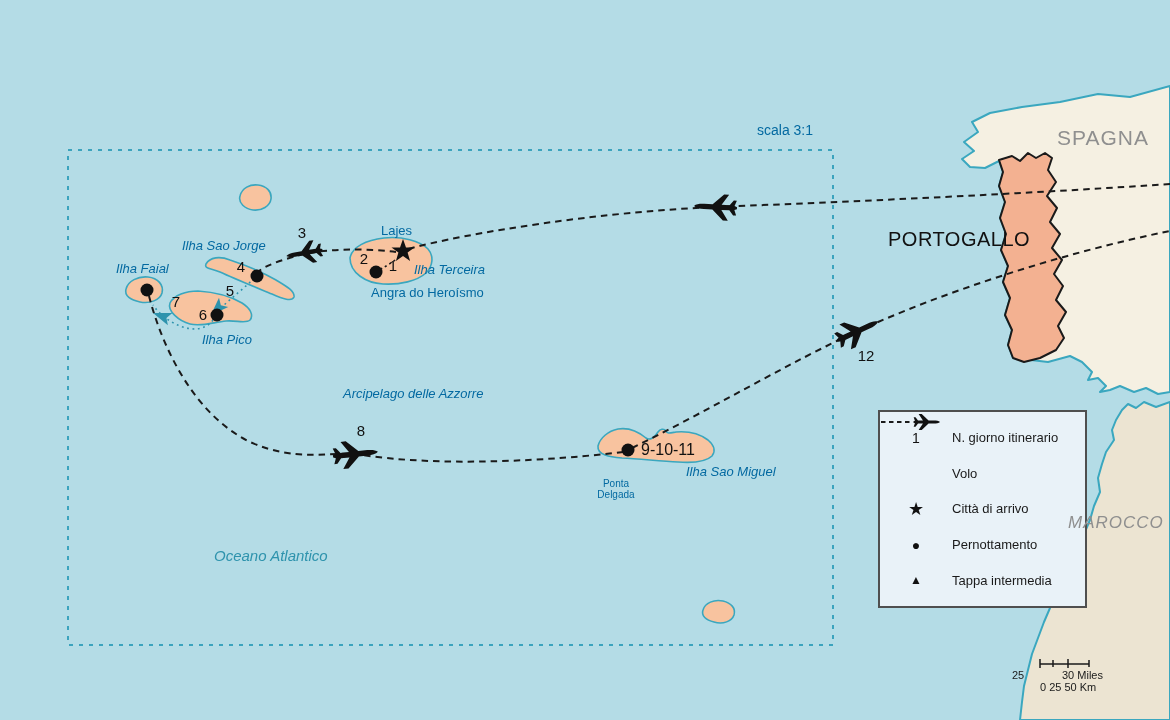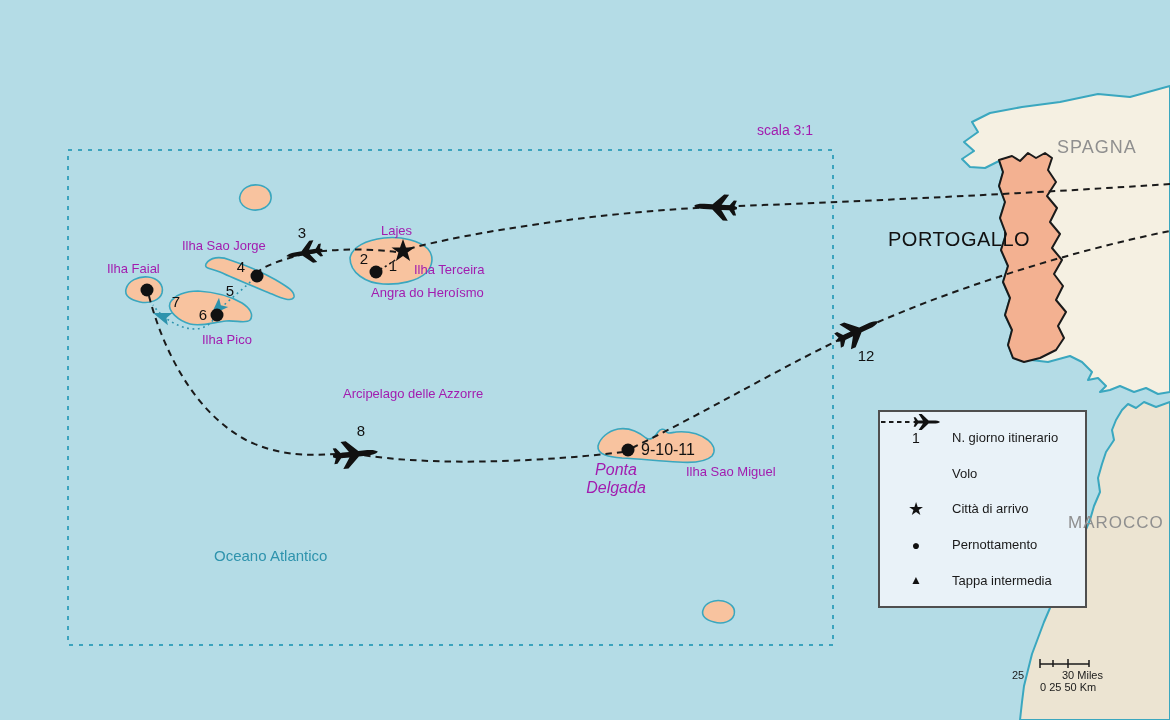--- a/index.html
+++ b/index.html
@@ -1,32 +1,32 @@
 <!DOCTYPE html>
 <html><head>
 <meta charset="utf-8">
 <style>
   html,body{margin:0;padding:0;}
   body{font-family:"Liberation Sans","DejaVu Sans",sans-serif;}
   #stage{position:relative;width:1170px;height:720px;background:#b4dce6;overflow:hidden;}
   #stage svg{position:absolute;left:0;top:0;}
-  .lbl{position:absolute;color:#a21caf;white-space:nowrap;}
-  .italic{}
+  .lbl{position:absolute;color:#0369a1;white-space:nowrap;}
+  .italic{font-style:italic;}
   .center{transform:translate(-50%,-50%);}
   .daynum{position:absolute;transform:translate(-50%,-50%);font-size:15px;color:#111;}
   .country{position:absolute;color:#8f8f8f;letter-spacing:1px;}
   .prewrap{white-space:pre-line;text-align:center;}
   .legend{position:absolute;left:878px;top:410px;width:209px;height:198px;
           background:#e9f2f8;border:2px solid #4f4f4f;box-sizing:border-box;
           display:flex;flex-direction:column;justify-content:space-around;
           padding:8px 0;z-index:2;}
   .legend-row{display:flex;align-items:center;height:26px;}
   .legend-sym{width:72px;display:flex;justify-content:center;align-items:center;color:#111;}
   .legend-label{font-size:13px;color:#1a1a1a;}
-  .marocco{z-index:3;}
+  .marocco{z-index:3;font-style:italic;}
   .scalebar-txt{position:absolute;font-size:11px;color:#1a1a1a;}
 </style>
 </head>
 <body>
 
 <div id="stage">
 
   <svg width="1170" height="720" viewBox="0 0 1170 720">
     <defs>
       <path id="plane" d="M21,0 C19,-2 15,-2.6 11,-2.6 L2.5,-2.6 L-8.5,-13 L-13.5,-13 L-6.5,-2.6 L-14.5,-2.6 L-18.5,-7.5 L-21.5,-7.5 L-19.5,-2 L-22,-1 L-22,1 L-19.5,2 L-21.5,7.5 L-18.5,7.5 L-14.5,2.6 L-6.5,2.6 L-13.5,13 L-8.5,13 L2.5,2.6 L11,2.6 C15,2.6 19,2 21,0 Z"></path>
@@ -91,37 +91,37 @@
 
     <g stroke="#1a1a1a" stroke-width="1.5">
       <line x1="1040" y1="664" x2="1089" y2="664"></line>
       <line x1="1040" y1="659" x2="1040" y2="668"></line>
       <line x1="1053" y1="660" x2="1053" y2="667"></line>
       <line x1="1068" y1="659" x2="1068" y2="668"></line>
       <line x1="1089" y1="660" x2="1089" y2="667"></line>
     </g>
   </svg>
 
-  <div class="lbl country" style="left:1057px;top:137px;font-size:18px;">SPAGNA</div>
+  <div class="lbl country" style="left:1057px;top:126px;font-size:21px;">SPAGNA</div>
   <div class="lbl" style="left:888px;top:228px;font-size:20px;letter-spacing:0.5px;color:#111;">PORTOGALLO</div>
   <div class="lbl country marocco" style="left:1068px;top:513px;font-size:17px;">MAROCCO</div>
 
   <div class="lbl" style="left:757px;top:122px;font-size:14px;">scala 3:1</div>
   <div class="lbl italic" style="left:214px;top:547px;font-size:15px;color:#2e93ad;">Oceano Atlantico</div>
   <div class="lbl italic" style="left:343px;top:386px;font-size:13px;">Arcipelago delle Azzorre</div>
 
-  <div class="lbl italic" style="left:107px;top:261px;font-size:13px;">Ilha Faial</div>
+  <div class="lbl italic" style="left:116px;top:261px;font-size:13px;">Ilha Faial</div>
   <div class="lbl italic" style="left:182px;top:238px;font-size:13px;">Ilha Sao Jorge</div>
   <div class="lbl italic" style="left:202px;top:332px;font-size:13px;">Ilha Pico</div>
   <div class="lbl italic" style="left:414px;top:262px;font-size:13px;">Ilha Terceira</div>
   <div class="lbl italic" style="left:686px;top:464px;font-size:13px;">Ilha Sao Miguel</div>
 
   <div class="lbl" style="left:381px;top:223px;font-size:13px;">Lajes</div>
   <div class="lbl" style="left:371px;top:285px;font-size:13px;">Angra do Heroísmo</div>
-  <div class="lbl prewrap center" style="left:616px;top:479px;font-size:16px;font-style:italic;">Ponta
+  <div class="lbl prewrap center" style="left:616px;top:489px;font-size:10px;">Ponta
 Delgada</div>
 
   <div class="daynum" style="left:393px;top:265px;">1</div>
   <div class="daynum" style="left:364px;top:258px;">2</div>
   <div class="daynum" style="left:302px;top:232px;">3</div>
   <div class="daynum" style="left:241px;top:266px;">4</div>
   <div class="daynum" style="left:230px;top:290px;">5</div>
   <div class="daynum" style="left:203px;top:314px;">6</div>
   <div class="daynum" style="left:176px;top:301px;">7</div>
   <div class="daynum" style="left:361px;top:430px;">8</div>

